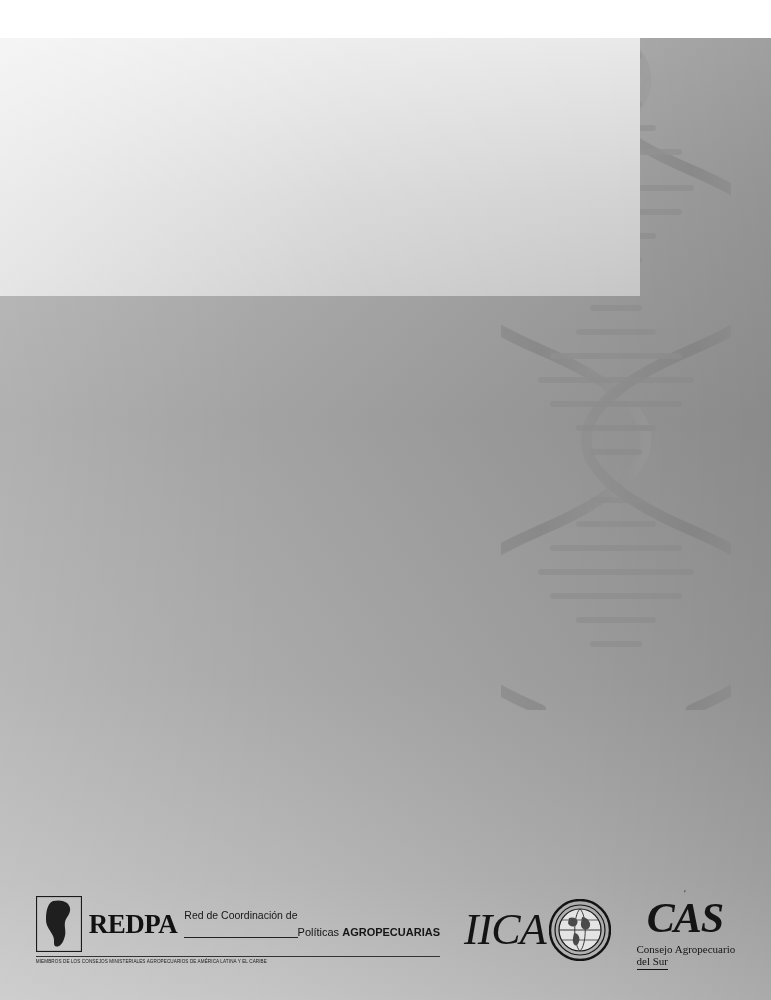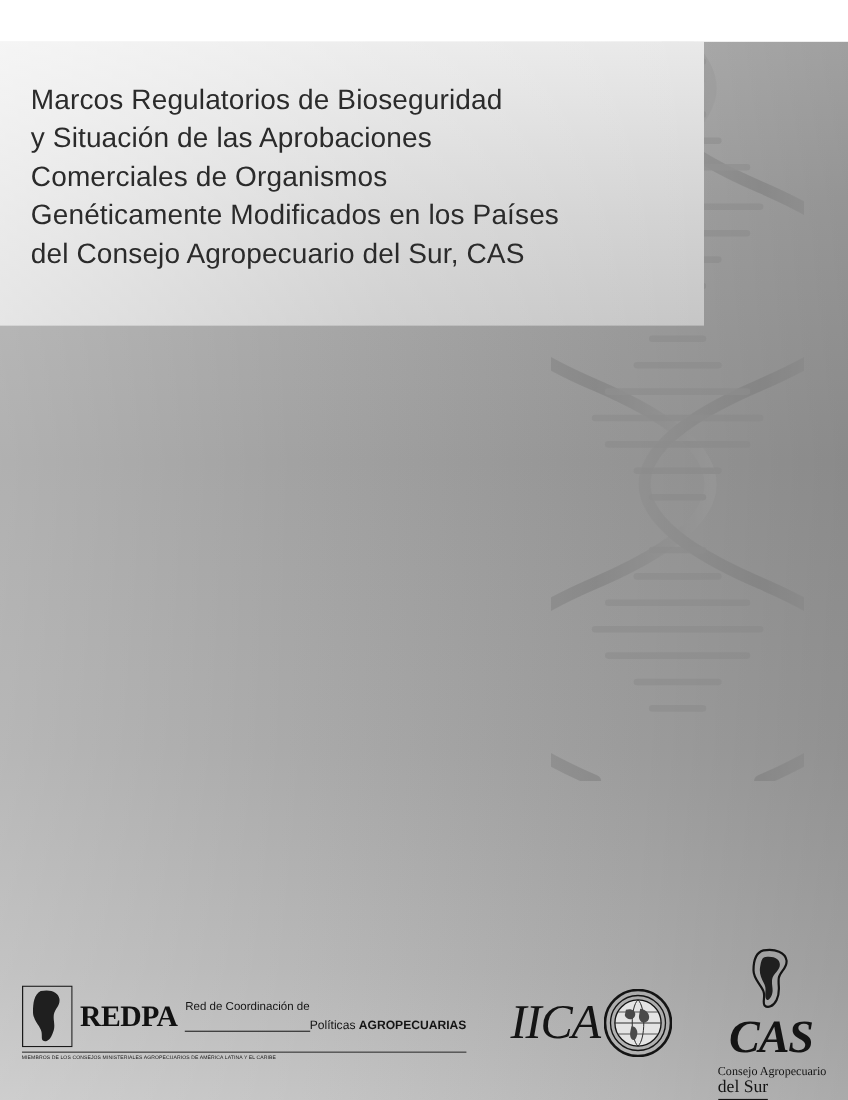--- a/index.html
+++ b/index.html
@@ -74,23 +74,22 @@
   }
 
   
   .logos {
     position: absolute;
     left: 0;
     right: 0;
     bottom: 30px;
     height: 80px;
     display: flex;
-    align-items: center;
     justify-content: center;
-    gap: 40px;
+    gap: 24px;
     z-index: 7;
   }
   .logo {
     display: flex;
     align-items: center;
     color: #1c1c1c;
   }
 
   
   .redpa {
@@ -169,21 +168,21 @@
     padding-left: 2px;
     border-left: 0;
   }
   .cas-l1 {
     font-family: Liberation Serif, serif;
     font-size: 11px;
     color: #141414;
   }
   .cas-l2 {
     font-family: "Liberation Serif", serif;
-    font-size: 16px;
+    font-size: 11px;
     color: #141414;
     border-bottom: 1.5px solid #141414;
     padding-bottom: 2px;
     width: fit-content;
   }
 </style>
 </head>
 <body>
 
 <div class="page">
@@ -237,25 +236,20 @@
         <line x1="78" y1="630" x2="152" y2="630"></line>
         <line x1="92" y1="654" x2="138" y2="654"></line>
       </g>
     </svg>
   </div>
 
   <div class="top-strip"></div>
 
   <div class="title-band">
     <div class="title-sheen"></div>
-    <div class="title-text">Marcos Regulatorios de Bioseguridad
-y Situación de las Aprobaciones
-Comerciales de Organismos
-Genéticamente Modificados en los Países
-del Consejo Agropecuario del Sur, CAS</div>
   </div>
 
   <div class="logos">
 
     <div class="logo redpa">
       <div class="redpa-stack">
         <div class="redpa-top">
           <svg class="redpa-map" viewBox="0 0 46 56" xmlns="http://www.w3.org/2000/svg">
             <rect x="0.5" y="0.5" width="45" height="55" fill="none" stroke="#1a1a1a" stroke-width="1.2"></rect>
             <path d="M17 5 C26 3, 33 6, 34 12 C35 18, 30 21, 29 26 C28 32, 31 36, 28 43

